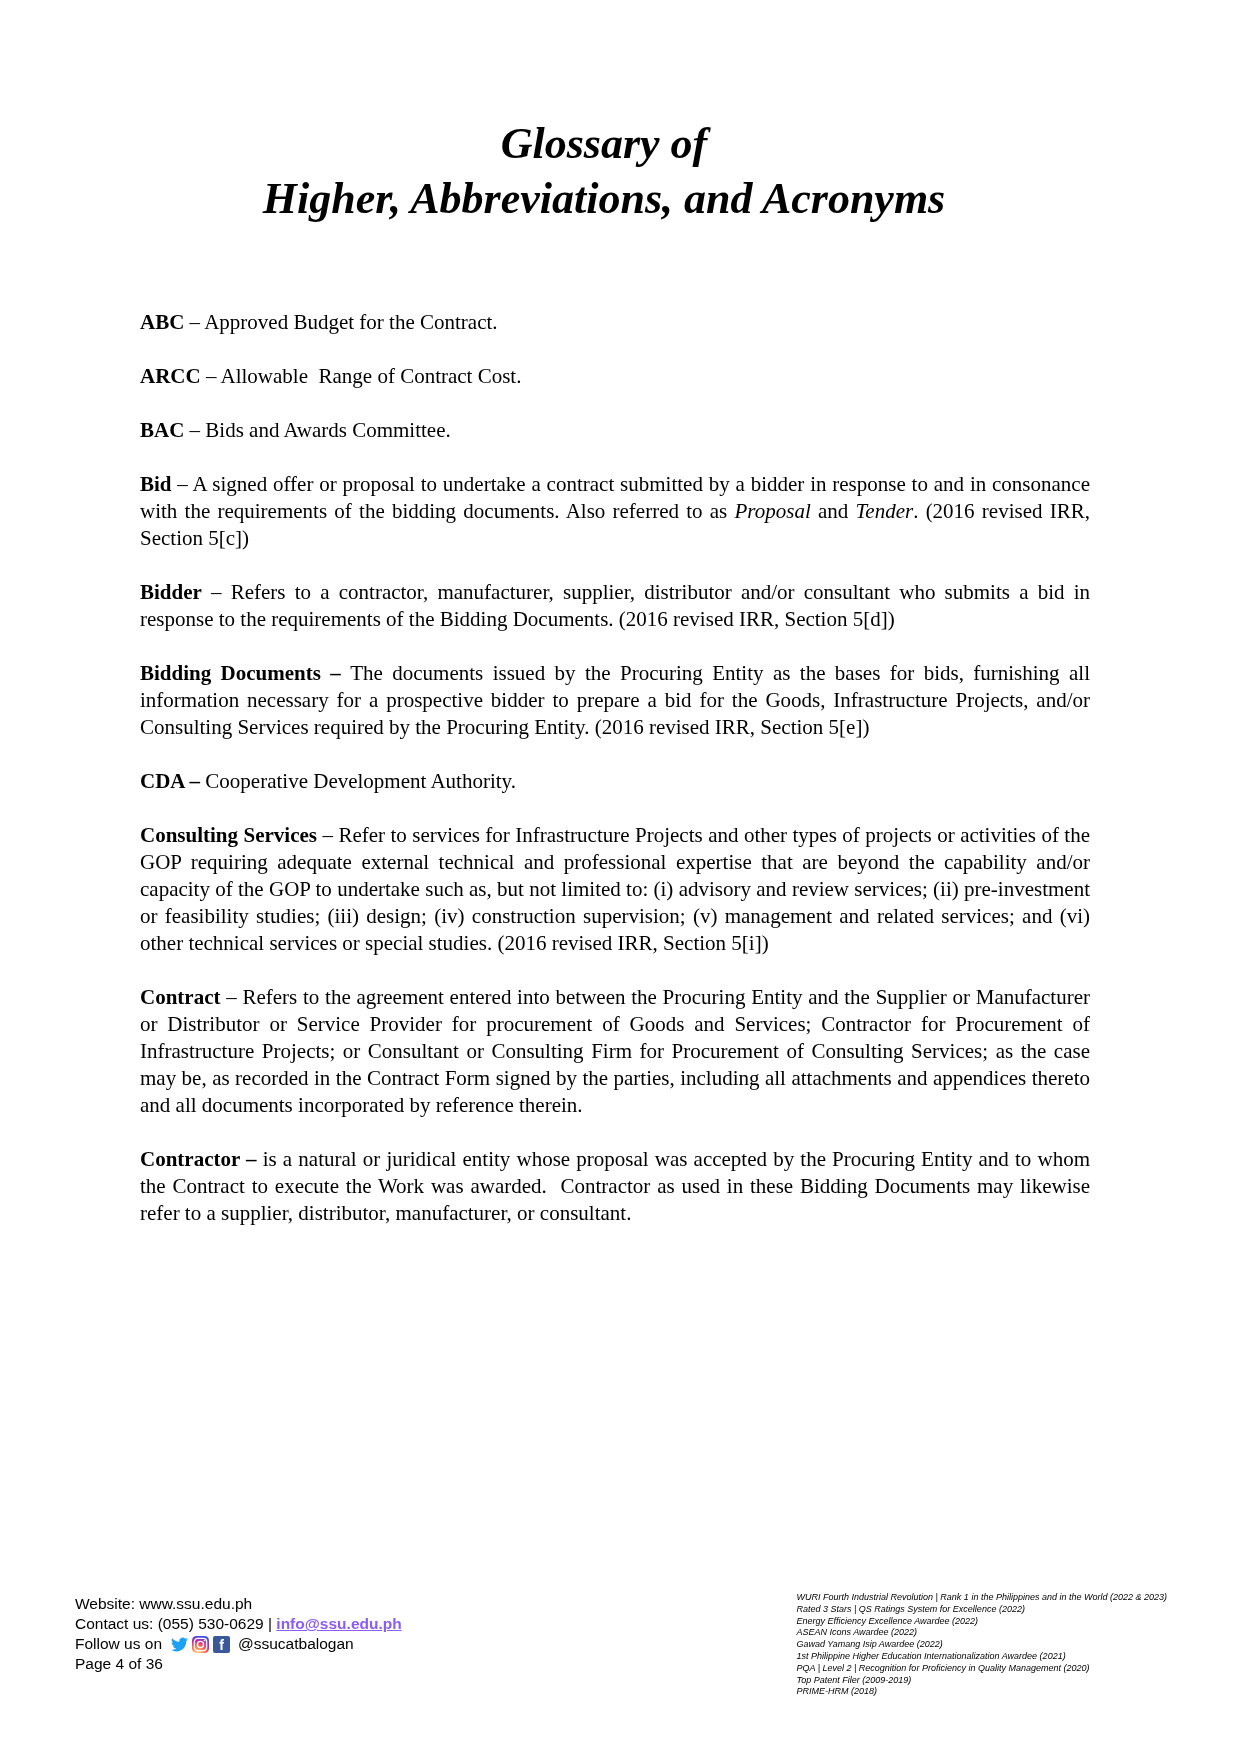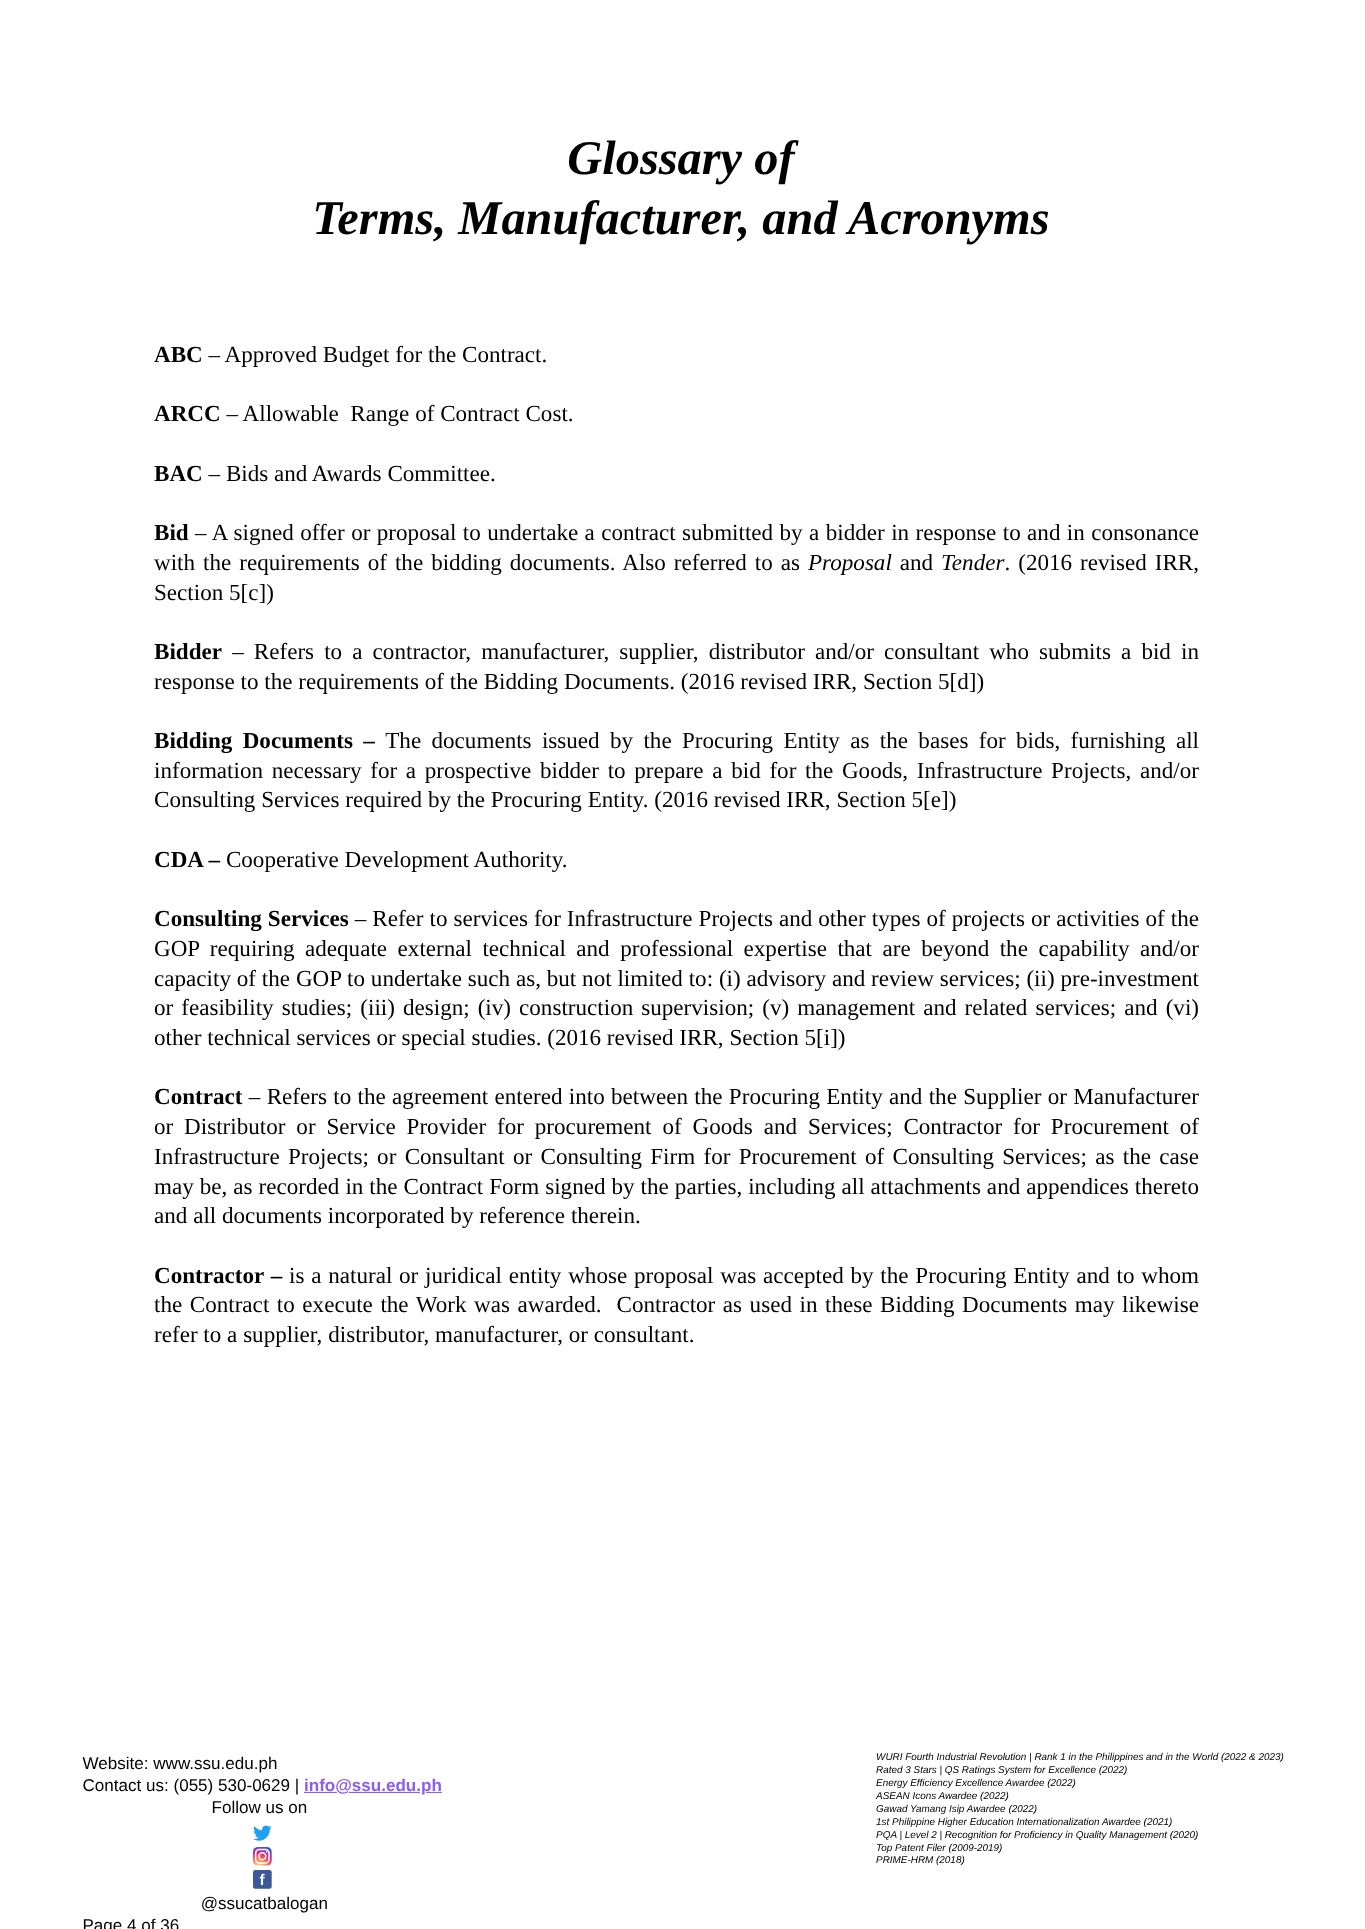--- a/index.html
+++ b/index.html
@@ -6,21 +6,21 @@
   .page {
     position:relative;
     width:1241px; height:1754px;
     background:#ffffff;
     color:#000;
     font-family:"Liberation Serif", serif;
     overflow:hidden;
   }
   .title {
     position:absolute;
-    top:116px; left:144px; width:950px;
+    top:116px; left:129px; width:950px;
     margin:0;
     text-align:center;
     font-weight:bold; font-style:italic;
     font-size:44px; line-height:55px;
   }
   .glossary {
     position:absolute;
     top:309px; left:140px; width:950px;
   }
   .glossary p.entry {
@@ -36,21 +36,21 @@
     font-family:"Liberation Sans", sans-serif;
     font-size:15.5px; line-height:20px;
     color:#000;
   }
   .email-link {
     color:#8b5cf6;
     font-weight:bold;
     text-decoration:underline;
     cursor:pointer;
   }
-  .social-row { display:flex; align-items:center; gap:4px;flex-direction:column; }
+  .social-row { display:flex; align-items:center; gap:4px; }
   .social-icon {
     display:inline-block;
     width:17px; height:17px;
     position:relative;
     flex:0 0 auto;
   }
   .icon-twitter svg { display:block; width:17px; height:17px; }
   .icon-instagram {
     border-radius:4.5px;
     overflow:hidden;
@@ -77,21 +77,21 @@
     color:#000;
   }
 </style>
 </head>
 <body>
 
 <div class="page" style="background: rgb(255, 255, 255); color: rgb(0, 0, 0);">
 
   <h1 class="title">
     <span>Glossary of</span><br>
-    <span>Terms, Manufacturer, and Acronyms</span>
+    <span>Higher, Abbreviations, and Acronyms</span>
   </h1>
 
   <div class="glossary">
       <p class="entry"><strong>ABC</strong> – <span><span>Approved Budget for the Contract.</span></span></p>
       <p class="entry"><strong>ARCC</strong> – <span><span>Allowable&nbsp; Range of Contract Cost.</span></span></p>
       <p class="entry"><strong>BAC</strong> – <span><span>Bids and Awards Committee.</span></span></p>
       <p class="entry"><strong>Bid</strong> – <span><span>A signed offer or proposal to undertake a contract submitted by a bidder in response to and in consonance with the requirements of the bidding documents. Also referred to as </span><i>Proposal</i><span> and </span><i>Tender</i><span>. (2016 revised IRR, Section 5[c])</span></span></p>
       <p class="entry"><strong>Bidder</strong> – <span><span>Refers to a contractor, manufacturer, supplier, distributor and/or consultant who submits a bid in response to the requirements of the Bidding Documents. (2016 revised IRR, Section 5[d])</span></span></p>
       <p class="entry"><strong>Bidding Documents – </strong><span><span>The documents issued by the Procuring Entity as the bases for bids, furnishing all information necessary for a prospective bidder to prepare a bid for the Goods, Infrastructure Projects, and/or Consulting Services required by the Procuring Entity. (2016 revised IRR, Section 5[e])</span></span></p>
       <p class="entry"><strong>CDA – </strong><span><span>Cooperative Development Authority.</span></span></p>

